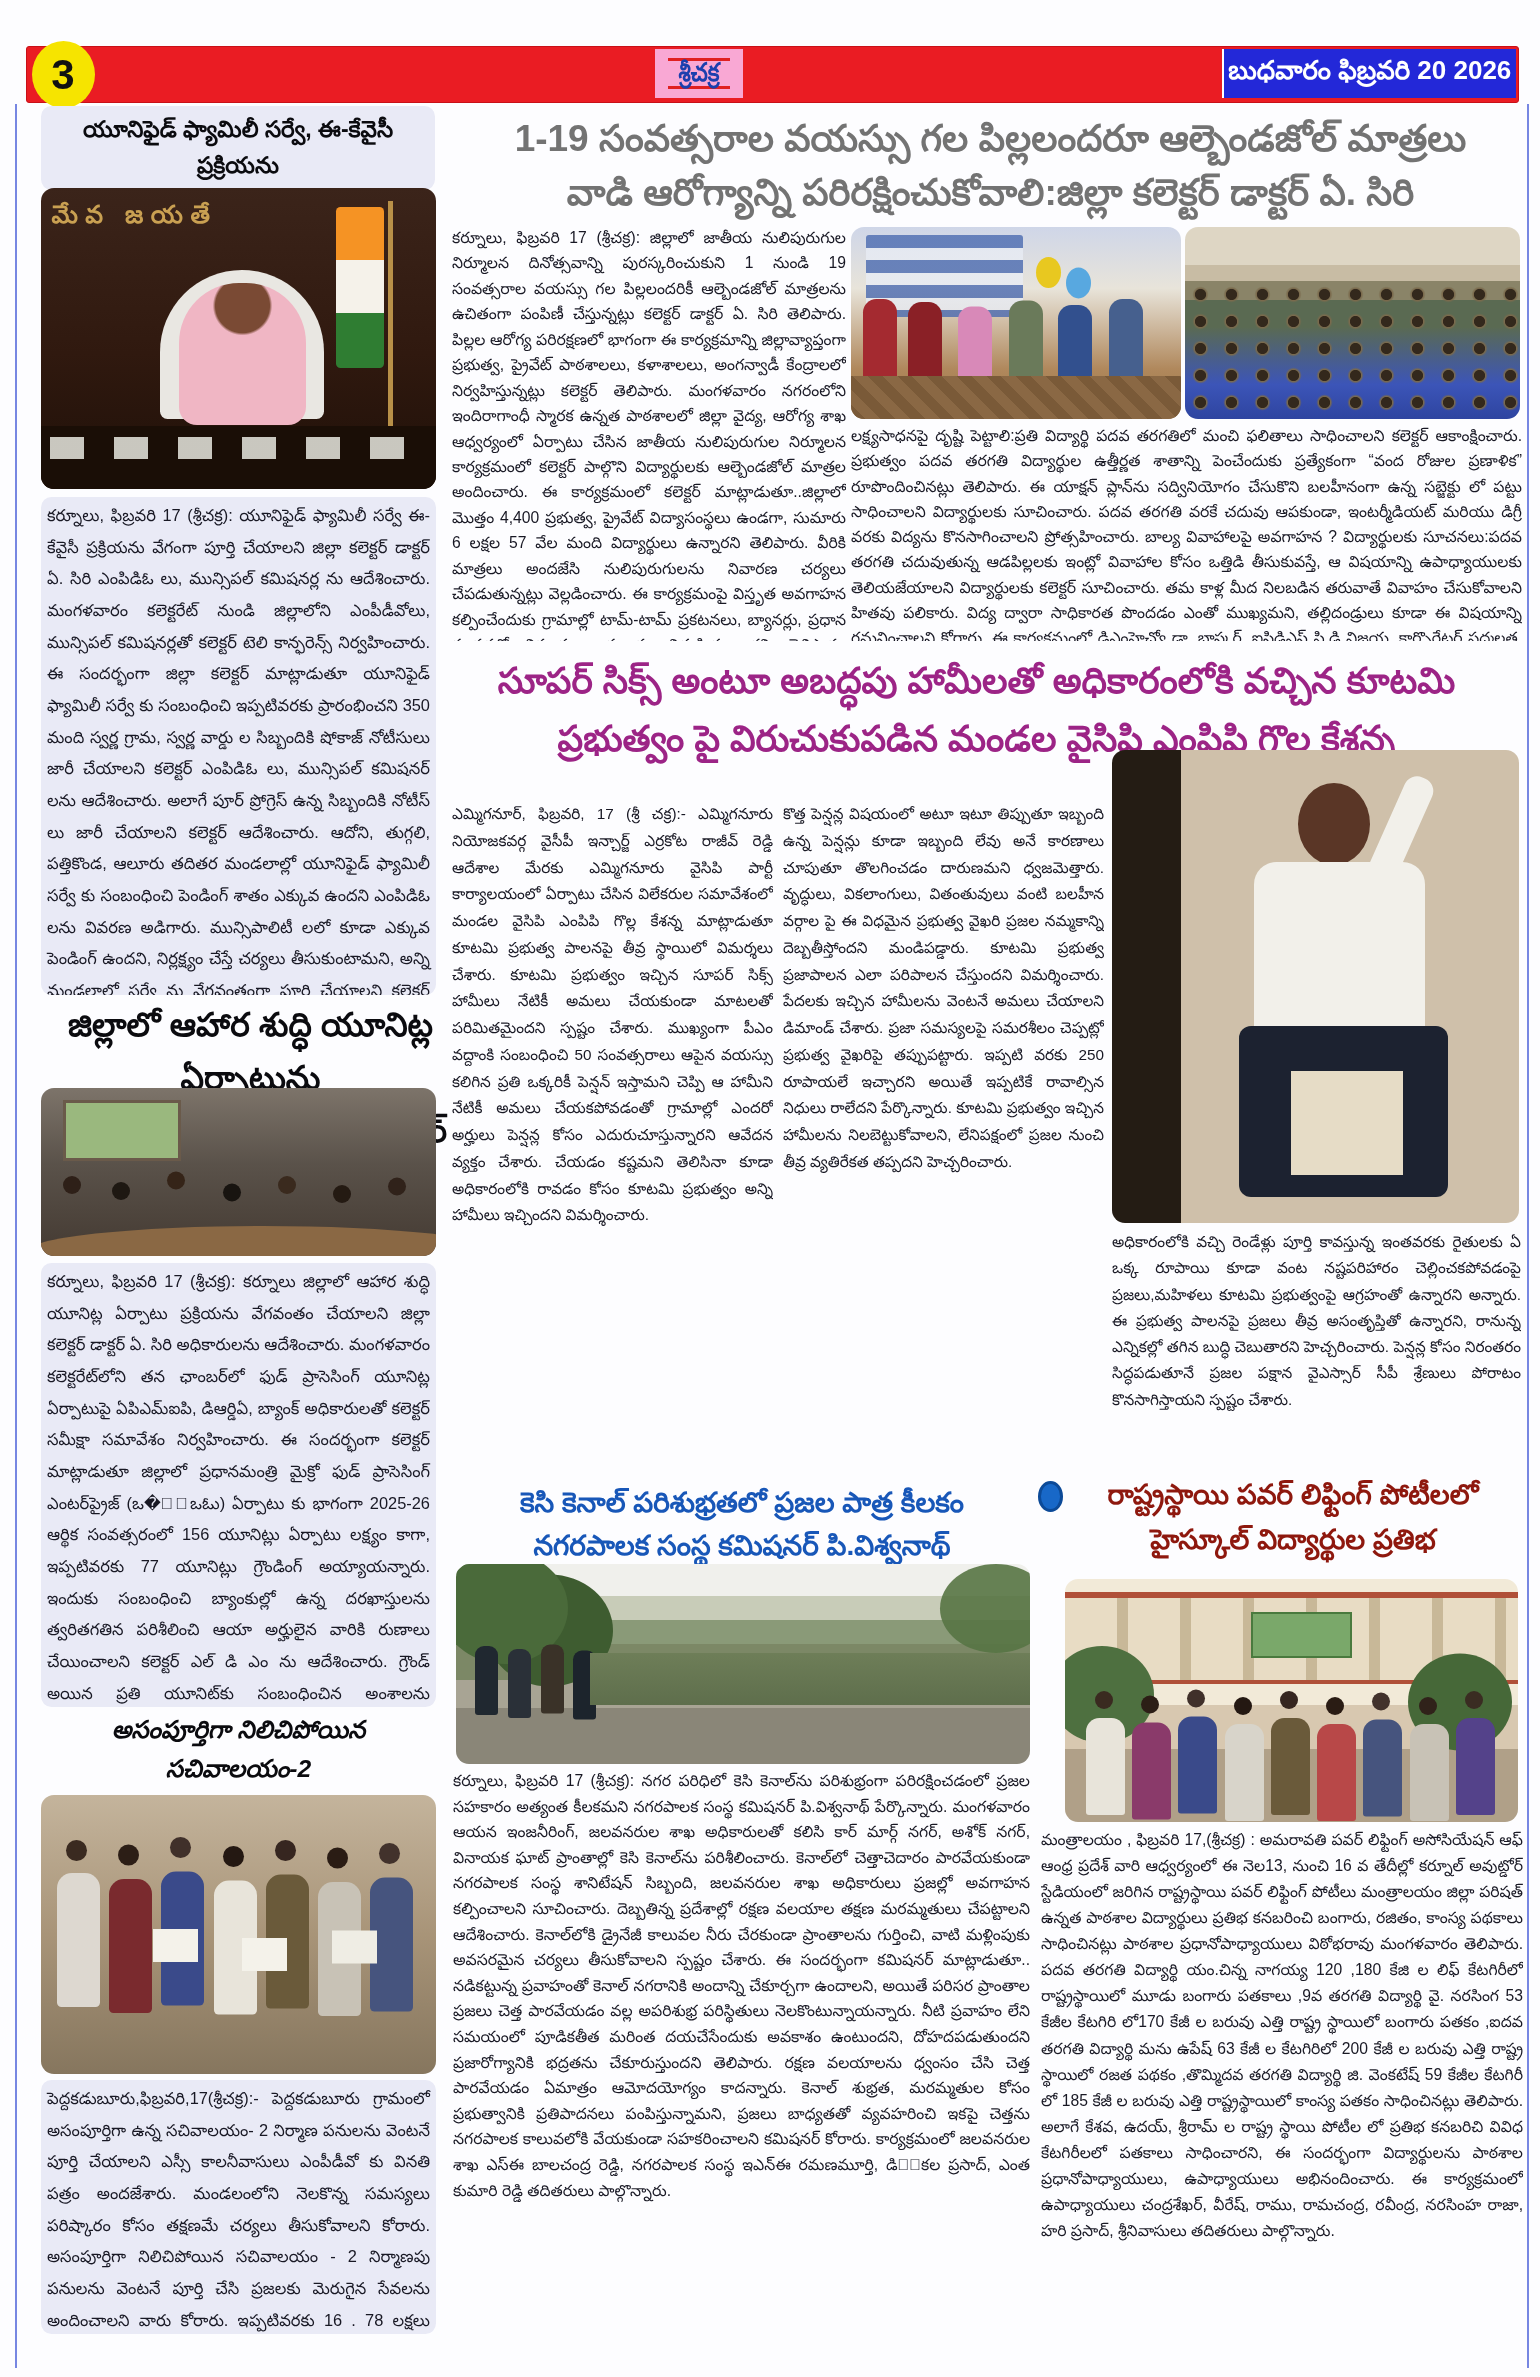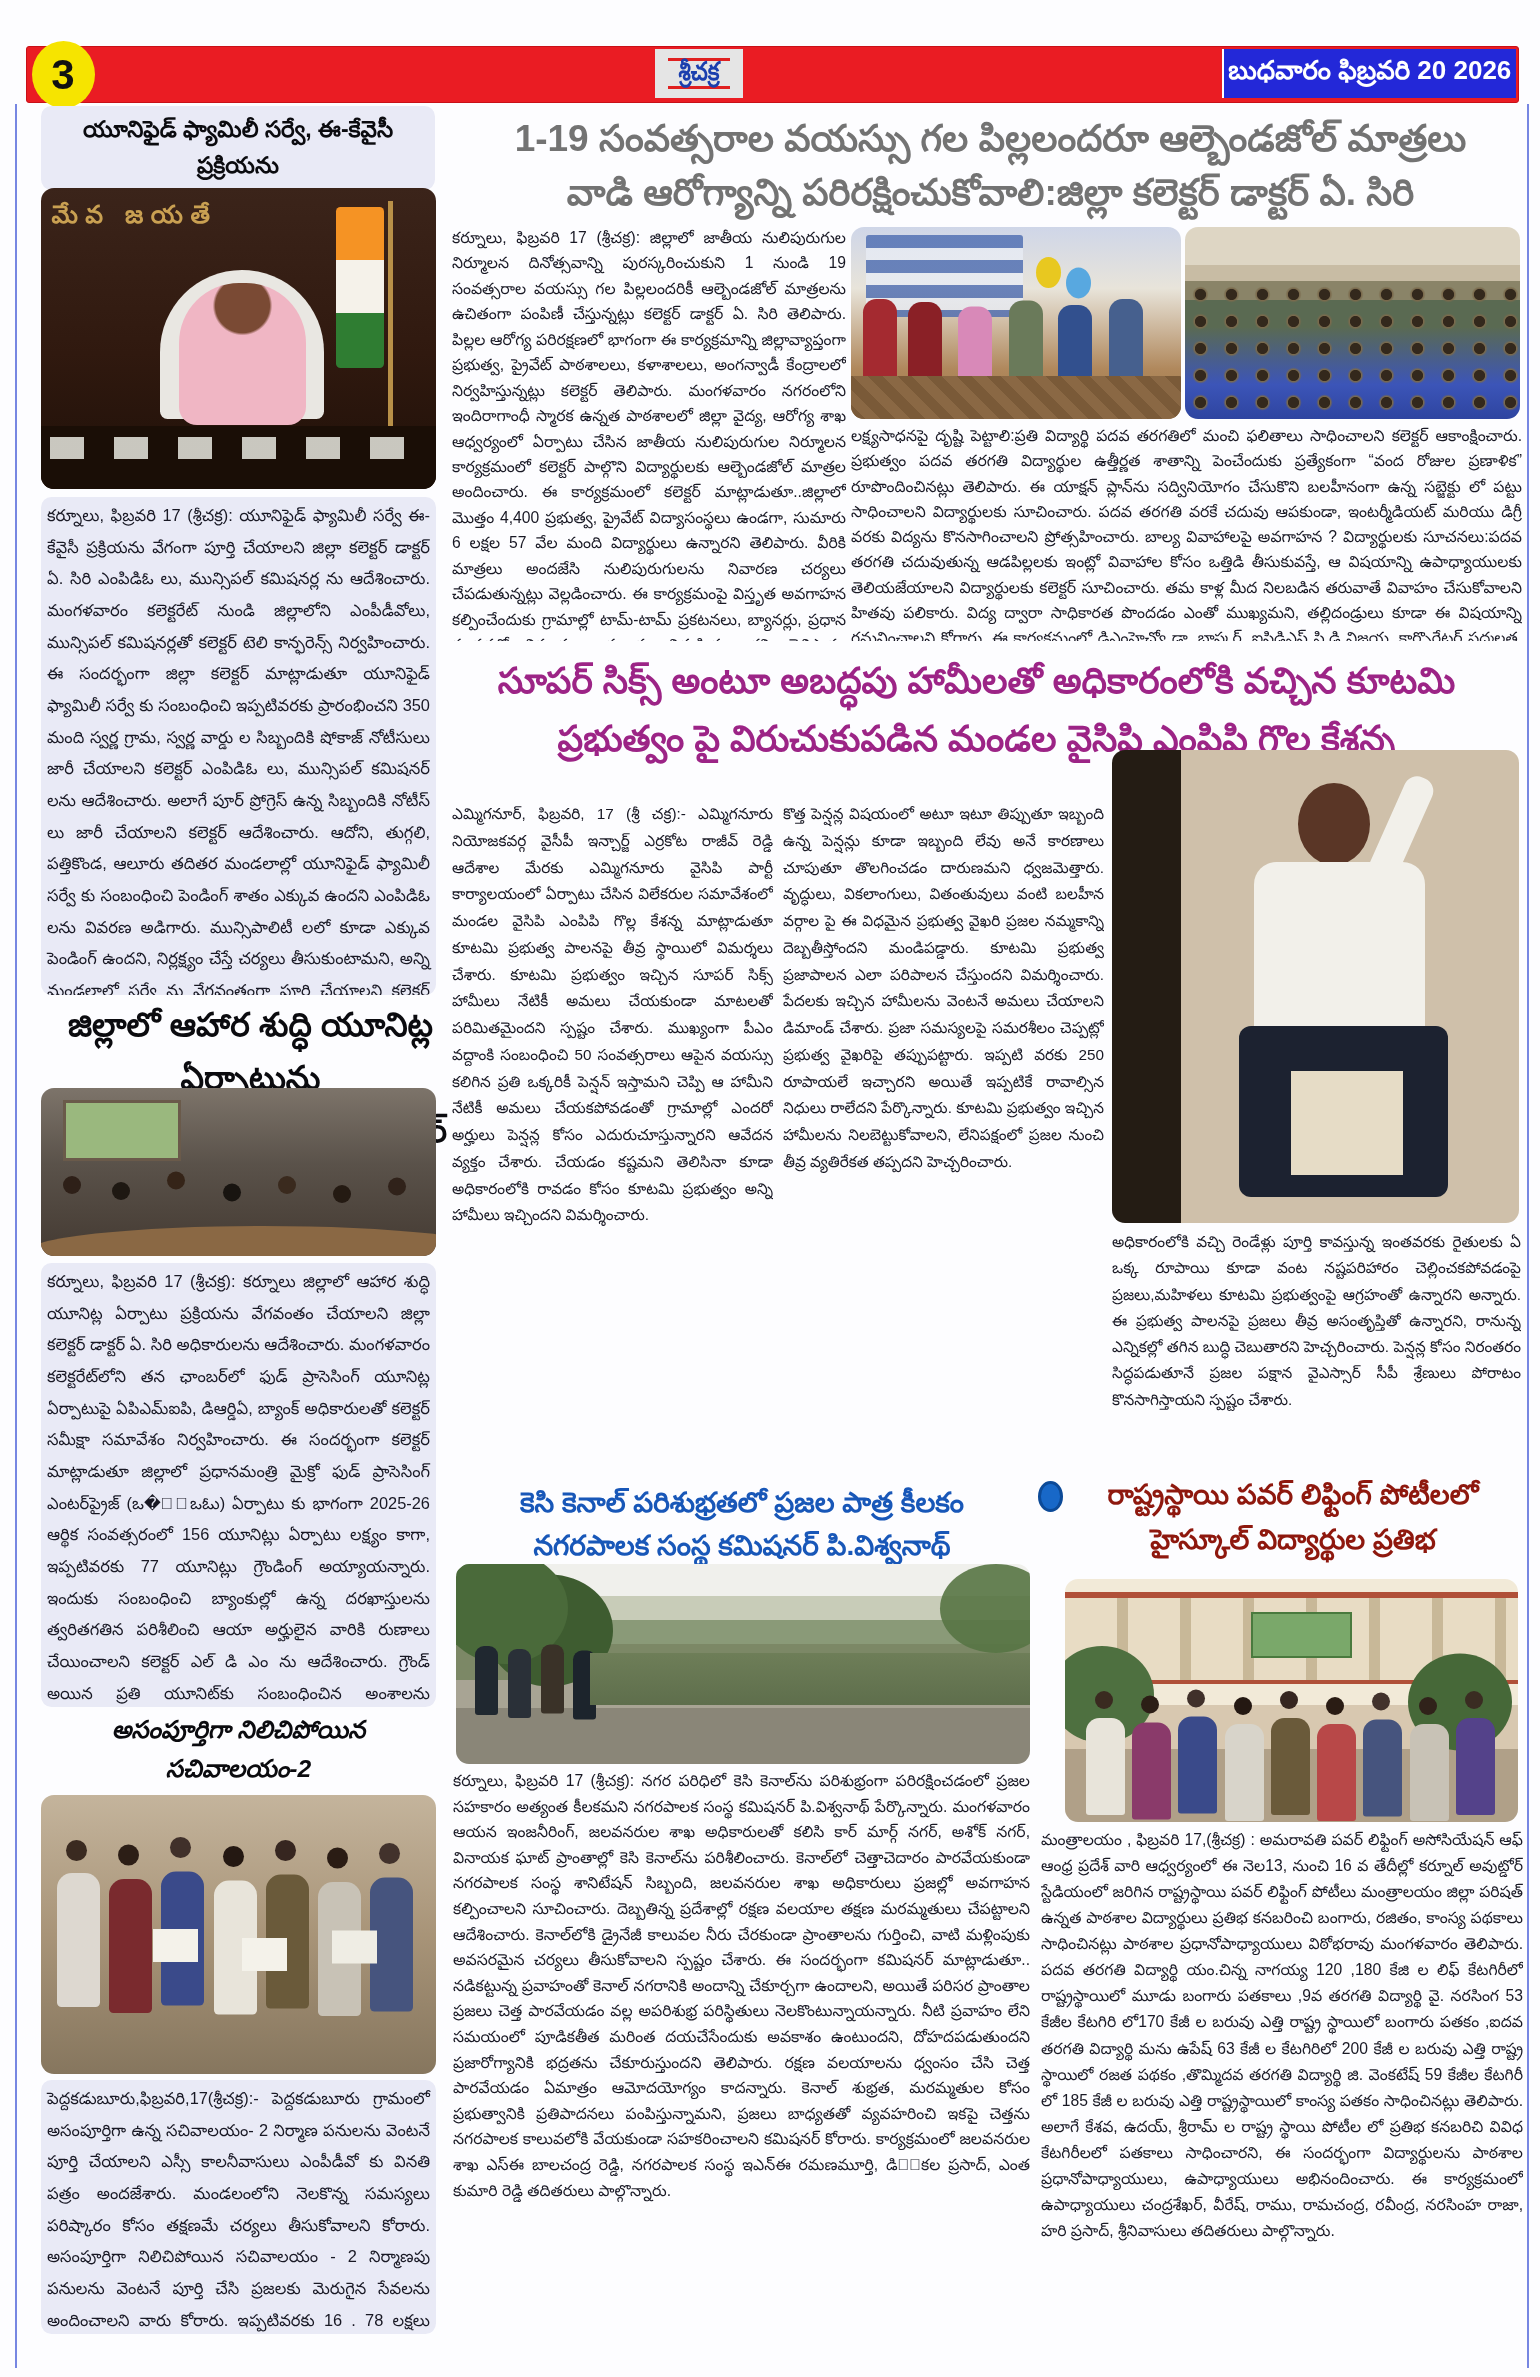--- a/index.html
+++ b/index.html
@@ -7,22 +7,22 @@
         font-family:"Liberation Sans","DejaVu Sans",sans-serif;overflow:hidden;}
   .abs{position:absolute;}
   
   .edge-line{position:absolute;top:104px;bottom:9px;width:2.2px;background:#4a5fd8;opacity:.75;}
   
   #masthead{position:absolute;left:26px;top:46px;width:1491px;height:55px;background:#ea1c23;
             border:1.5px solid #c81018;border-radius:3px;}
   #page-num{position:absolute;left:4.5px;top:-6px;width:63px;height:67px;background:#f6e400;
             border-radius:50%;display:flex;align-items:center;justify-content:center;
             font-size:42px;font-weight:bold;color:#111;}
-  #logo-box{position:absolute;left:628px;top:2.2px;width:88px;height:49px;background:#e5e5e5;
-            display:flex;flex-direction:column;align-items:center;justify-content:center;gap:1.5px;font-family:Liberation Mono, monospace;}
+  #logo-box{position:absolute;left:628px;top:2.2px;width:88px;height:49px;background:#f9a8d4;
+            display:flex;flex-direction:column;align-items:center;justify-content:center;gap:1.5px;}
   #logo-title{color:#1b3fae;font-weight:bold;font-size:22.4px;line-height:1;transform:scaleY(1.15);}
   .logo-accent{width:70%;height:3px;background:#e02020;}
   #date-box{position:absolute;right:2.2px;top:2.2px;width:292px;height:49px;background:#2328d8;
             border-left:2.2px solid #ffffff;display:flex;align-items:center;justify-content:center;
             color:#ffffff;font-weight:bold;font-size:26px;}
   
   .hl{font-weight:bold;text-align:center;white-space:pre-line;}
   .hl-black{color:#0b0b0f;}
   .hl-teal{color:#737373;}
   .hl-purple{color:#9c2486;}

